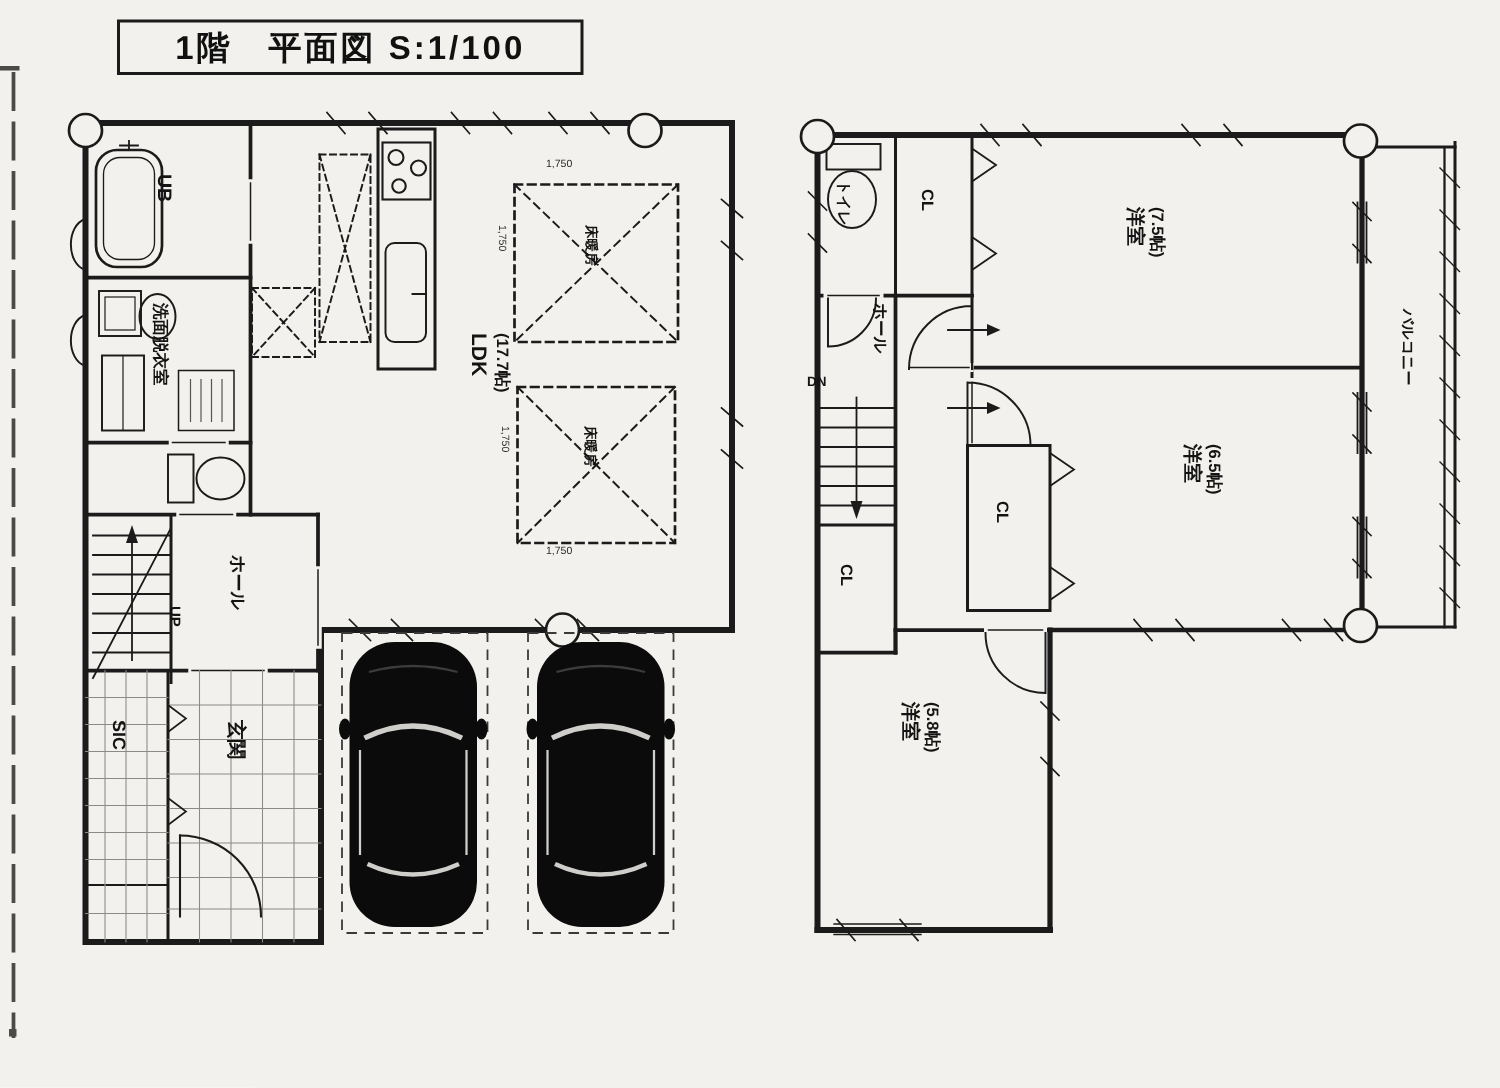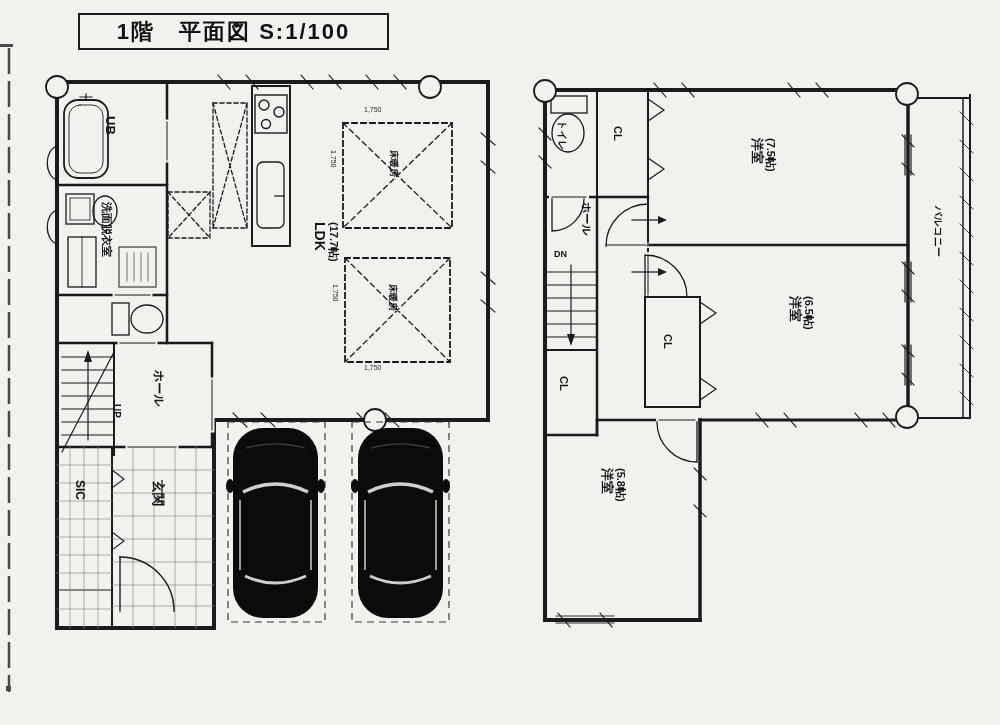--- a/index.html
+++ b/index.html
@@ -318,21 +318,21 @@
   <div class="lbl vlabel" style="left:389px;top:150px;font-size:9px;">床暖房</div>
   <div class="lbl vlabel" style="left:388px;top:284px;font-size:9px;">床暖房</div>
   <div class="lbl tiny" style="left:364px;top:106px;font-size:7px;">1,750</div>
   <div class="lbl tiny vlabel" style="left:330px;top:150px;font-size:7px;">1,750</div>
   <div class="lbl tiny vlabel" style="left:332px;top:284px;font-size:7px;">1,750</div>
   <div class="lbl tiny" style="left:364px;top:364px;font-size:7px;">1,750</div>
 
   <div class="lbl vlabel" style="left:556px;top:120px;font-size:10px;">トイレ</div>
   <div class="lbl vlabel" style="left:611px;top:126px;font-size:11px;">CL</div>
   <div class="lbl vlabel" style="left:580px;top:202px;font-size:11px;">ホール</div>
-  <div class="lbl" style="left:554px;top:250px;font-size:9px;">DN</div>
+  <div class="lbl" style="left:538px;top:250px;font-size:9px;">DN</div>
   <div class="lbl vlabel" style="left:557px;top:376px;font-size:11px;">CL</div>
   <div class="lbl vlabel" style="left:661px;top:334px;font-size:11px;">CL</div>
   <div class="lbl pair" style="left:750px;top:138px;">
     <span class="vlabel" style="font-size:13px;">洋室</span>
     <span class="vlabel" style="font-size:11px;">(7.5帖)</span>
   </div>
   <div class="lbl pair" style="left:788px;top:296px;">
     <span class="vlabel" style="font-size:13px;">洋室</span>
     <span class="vlabel" style="font-size:11px;">(6.5帖)</span>
   </div>

